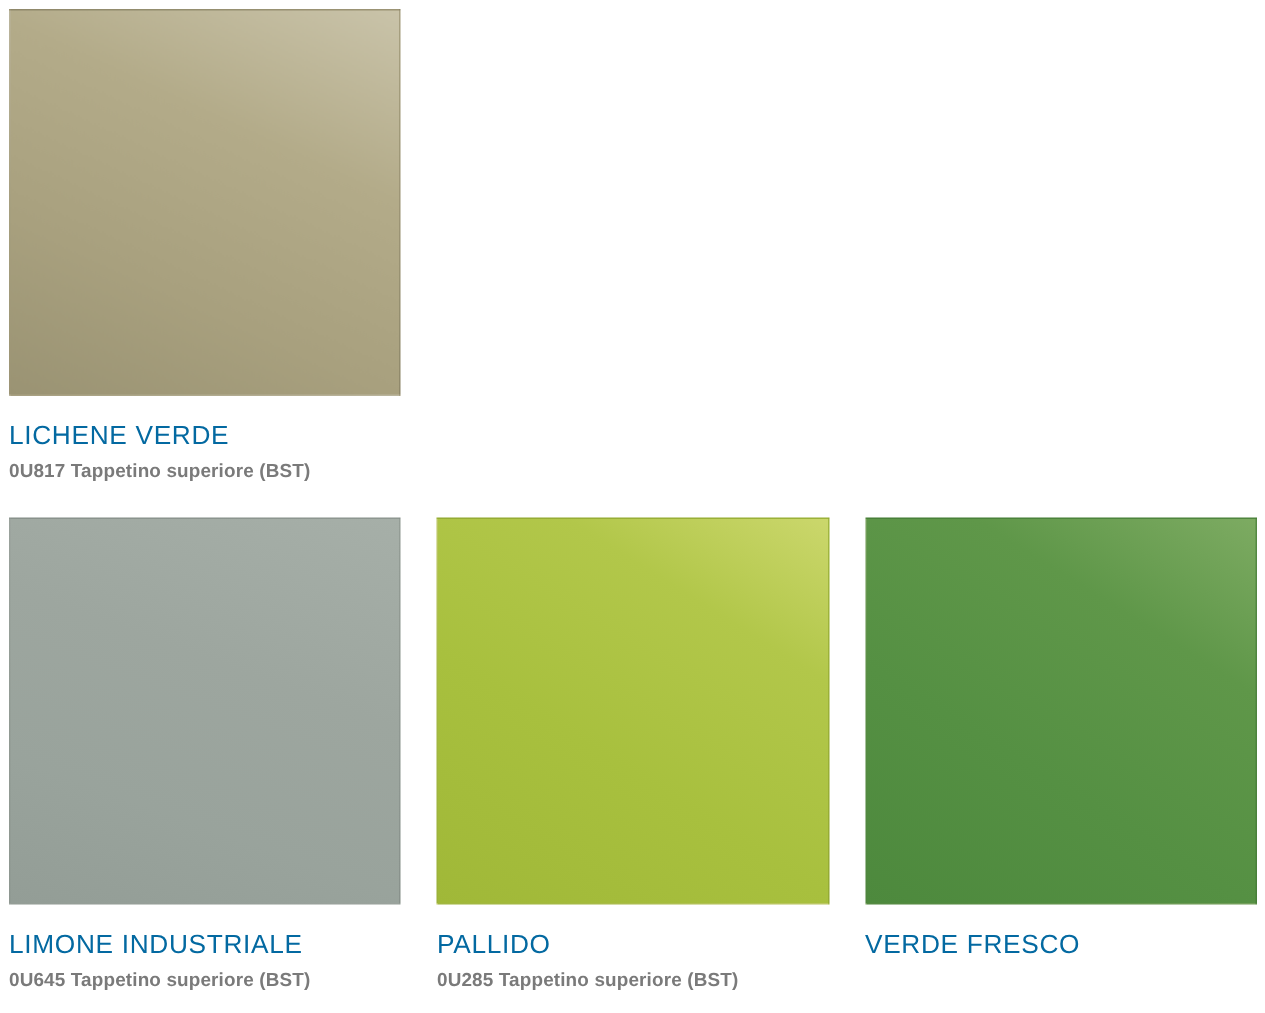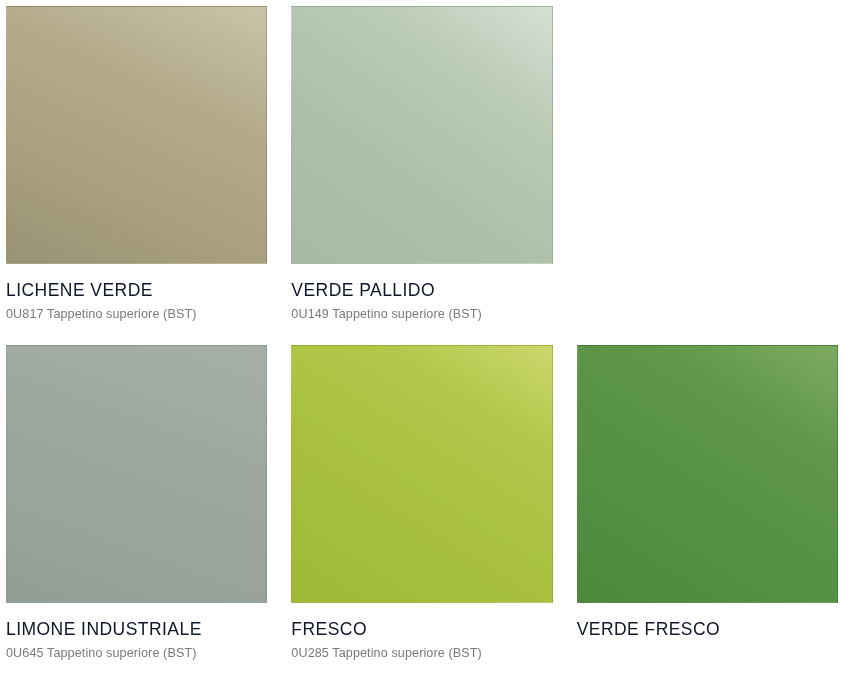--- a/index.html
+++ b/index.html
@@ -42,32 +42,32 @@
 
   .swatch-chip .sheen {
     position: absolute;
     inset: 0;
     pointer-events: none;
   }
 
   .swatch-label {
     font-size: 17.5px;
     letter-spacing: 0.45px;
-    color: #0f172a;
+    color: #0369a1;
     font-weight: 400;
     margin-top: 17px;
     line-height: 1.1;
     white-space: nowrap;
   }
 
   .swatch-code {
     font-size: 12.6px;
     letter-spacing: 0.1px;
     color: #7a7a7a;
-    font-weight: 400;
+    font-weight: 700;
     margin-top: 8px;
     line-height: 1.1;
     white-space: nowrap;
   }
 
   .row-spacer {
     height: 23px;
     grid-column: 1 / -1;
   }
 </style>
@@ -78,43 +78,36 @@
 
   <div class="swatch-card">
     <div class="swatch-chip" style="background: linear-gradient(205deg, rgb(201, 195, 169) 0%, rgb(179, 171, 137) 34%, rgb(168, 160, 126) 68%, rgb(154, 147, 115) 100%);">
         <span class="sheen"></span>
       </div>
     <div class="swatch-label">LICHENE VERDE</div>
     <div class="swatch-code">0U817 Tappetino superiore (BST)</div>
   </div>
 
 
-  <div class="swatch-card">
-    <div class="swatch-chip" style="background: linear-gradient(215deg, rgb(214, 224, 211) 0%, rgb(185, 202, 181) 30%, rgb(174, 192, 170) 62%, rgb(166, 186, 164) 100%);">
-        <span class="sheen"></span>
-      </div>
-    <div class="swatch-label">VERDE PALLIDO</div>
-    <div class="swatch-code">0U149 Tappetino superiore (BST)</div>
-  </div>
 
   <div class="row-spacer"></div>
 
   <div class="swatch-card">
     <div class="swatch-chip" style="background: linear-gradient(200deg, rgb(166, 175, 168) 0%, rgb(157, 166, 159) 40%, rgb(153, 163, 156) 72%, rgb(147, 157, 150) 100%);">
         <span class="sheen"></span>
       </div>
     <div class="swatch-label">LIMONE INDUSTRIALE</div>
     <div class="swatch-code">0U645 Tappetino superiore (BST)</div>
   </div>
 
   <div class="swatch-card">
     <div class="swatch-chip" style="background: linear-gradient(212deg, rgb(203, 215, 108) 0%, rgb(178, 199, 74) 26%, rgb(168, 192, 62) 60%, rgb(160, 184, 56) 100%);">
         <span class="sheen"></span>
       </div>
-    <div class="swatch-label">FRESCO</div>
+    <div class="swatch-label">PALLIDO</div>
     <div class="swatch-code">0U285 Tappetino superiore (BST)</div>
   </div>
 
   <div class="swatch-card">
     <div class="swatch-chip" style="background: linear-gradient(212deg, rgb(125, 171, 98) 0%, rgb(95, 151, 73) 28%, rgb(85, 144, 67) 62%, rgb(77, 137, 61) 100%);">
         <span class="sheen"></span>
       </div>
     <div class="swatch-label">VERDE FRESCO</div>
   </div>
 

